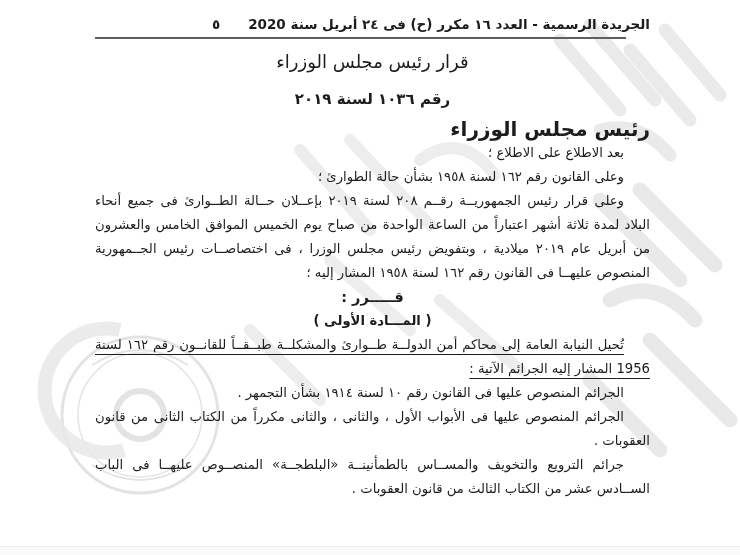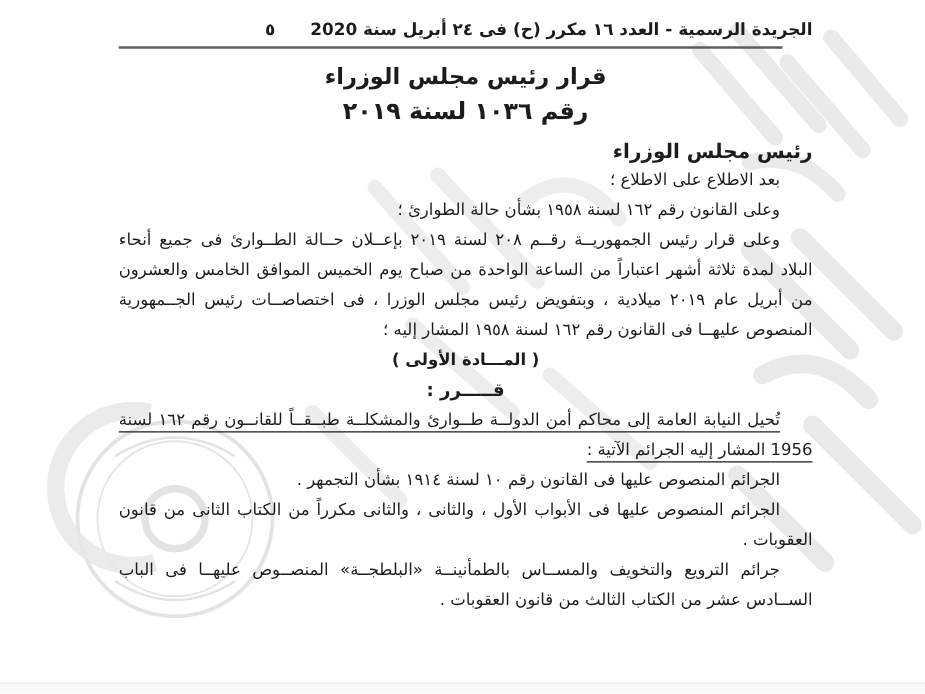--- a/index.html
+++ b/index.html
@@ -11,27 +11,27 @@
   .watermark-layer{position:absolute;inset:0;z-index:0;pointer-events:none;}
   .content{position:relative;z-index:1;padding:16px 90px 0 95px;}
 
   .header-row{display:flex;align-items:baseline;font-size:13.5px;font-weight:600;
     letter-spacing:0;}
   .issue-line{white-space:nowrap;}
   .page-number{margin-right:28px;font-weight:700;}
   .header-rule{border:none;border-top:2px solid #5f5f5f;margin:5px 24px 0 0;}
 
   .title-block{text-align:center;margin-top:12px;}
-  .title-main{font-size:18px;font-weight:bold;}
-  .title-sub{font-size:19px;font-weight:bold;margin-top:6px;}
+  .title-main{font-size:18px;font-weight:normal;}
+  .title-sub{font-size:15px;font-weight:bold;margin-top:18px;}
 
   .body-text{margin-top:9px;font-size:13.2px;line-height:24px;}
   .p{margin:0;text-align:justify;text-indent:26px;}
   .p-noj{margin:0;text-indent:26px;}
-  .p-opening{margin:0;font-weight:bold;font-size:16px;}
+  .p-opening{margin:0;font-weight:bold;font-size:20px;}
   .center-bold{margin:0;text-align:center;font-weight:bold;text-indent:0;}
   .decree-word{font-size:14.5px;letter-spacing:1px;}
   .underlined{text-decoration:underline;text-underline-offset:5px;}
 
   .bottom-edge{position:absolute;left:0;right:0;bottom:0;height:8px;
     border-top:1px solid #ececec;background:#fafafa;z-index:2;}
 </style>
 </head>
 <body>
 
@@ -83,22 +83,22 @@
     <div class="title-block">
       <div class="title-main">قرار رئيس مجلس الوزراء</div>
       <div class="title-sub">رقم ١٠٣٦ لسنة ٢٠١٩</div>
     </div>
 
     <div class="body-text">
       <p class="p-opening">رئيس مجلس الوزراء</p>
       <p class="p-noj">بعد الاطلاع على الاطلاع ؛</p>
       <p class="p-noj">وعلى القانون رقم ١٦٢ لسنة ١٩٥٨ بشأن حالة الطوارئ ؛</p>
       <p class="p">وعلى قرار رئيس الجمهوريــة رقــم ٢٠٨ لسنة ٢٠١٩ بإعــلان حــالة الطــوارئ فى جميع أنحاء البلاد لمدة ثلاثة أشهر اعتباراً من الساعة الواحدة من صباح يوم الخميس الموافق الخامس والعشرون من أبريل عام ٢٠١٩ ميلادية ، وبتفويض رئيس مجلس الوزرا ، فى اختصاصــات رئيس الجــمهورية المنصوص عليهــا فى القانون رقم ١٦٢ لسنة ١٩٥٨ المشار إليه ؛</p>
+      <p class="center-bold decree-word">قـــــرر :</p>
       <p class="center-bold">( المـــادة الأولى )</p>
-      <p class="center-bold decree-word">قـــــرر :</p>
       <p class="p underlined">تُحيل النيابة العامة إلى محاكم أمن الدولــة طــوارئ والمشكلــة طبــقــاً للقانــون رقم ١٦٢ لسنة 1956 المشار إليه الجرائم الآتية :</p>
       <p class="p">الجرائم المنصوص عليها فى القانون رقم ١٠ لسنة ١٩١٤ بشأن التجمهر .</p>
       <p class="p">الجرائم المنصوص عليها فى الأبواب الأول ، والثانى ، والثانى مكرراً من الكتاب الثانى من قانون العقوبات .</p>
       <p class="p">جرائم الترويع والتخويف والمســاس بالطمأنينــة «البلطجــة» المنصــوص عليهــا فى الباب الســادس عشر من الكتاب الثالث من قانون العقوبات .</p>
     </div>
 
   </div>
 
   <div class="bottom-edge"></div>
 </div>

